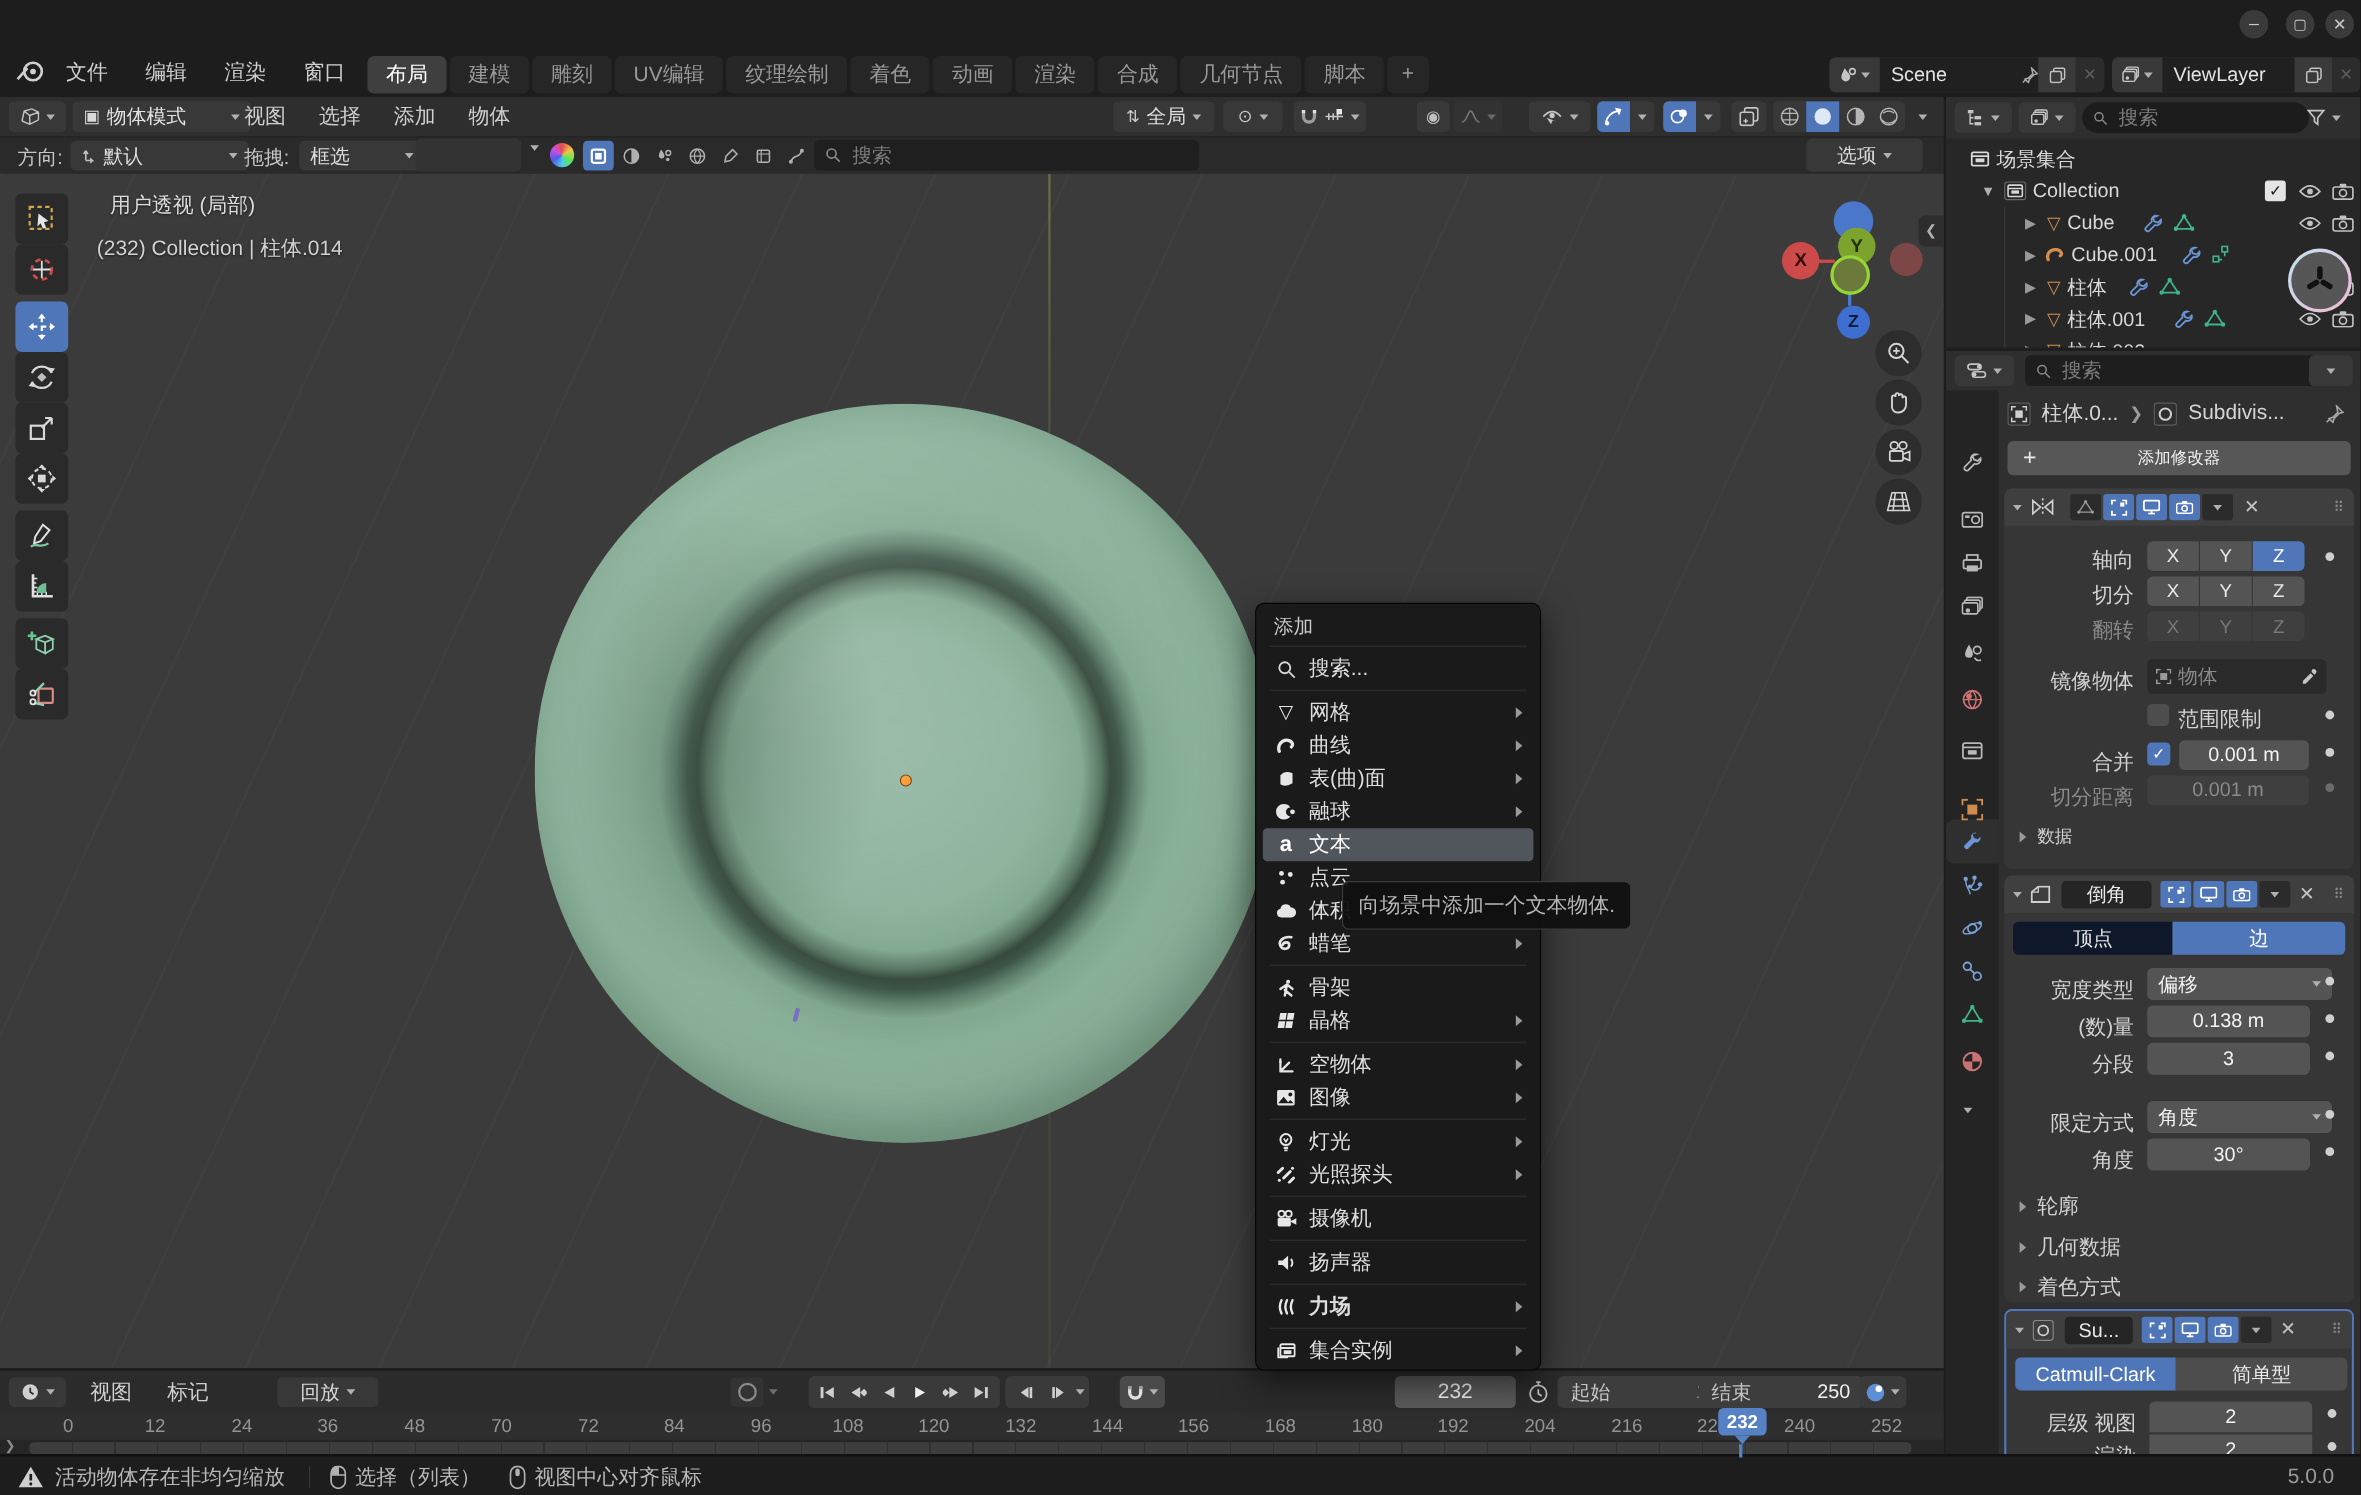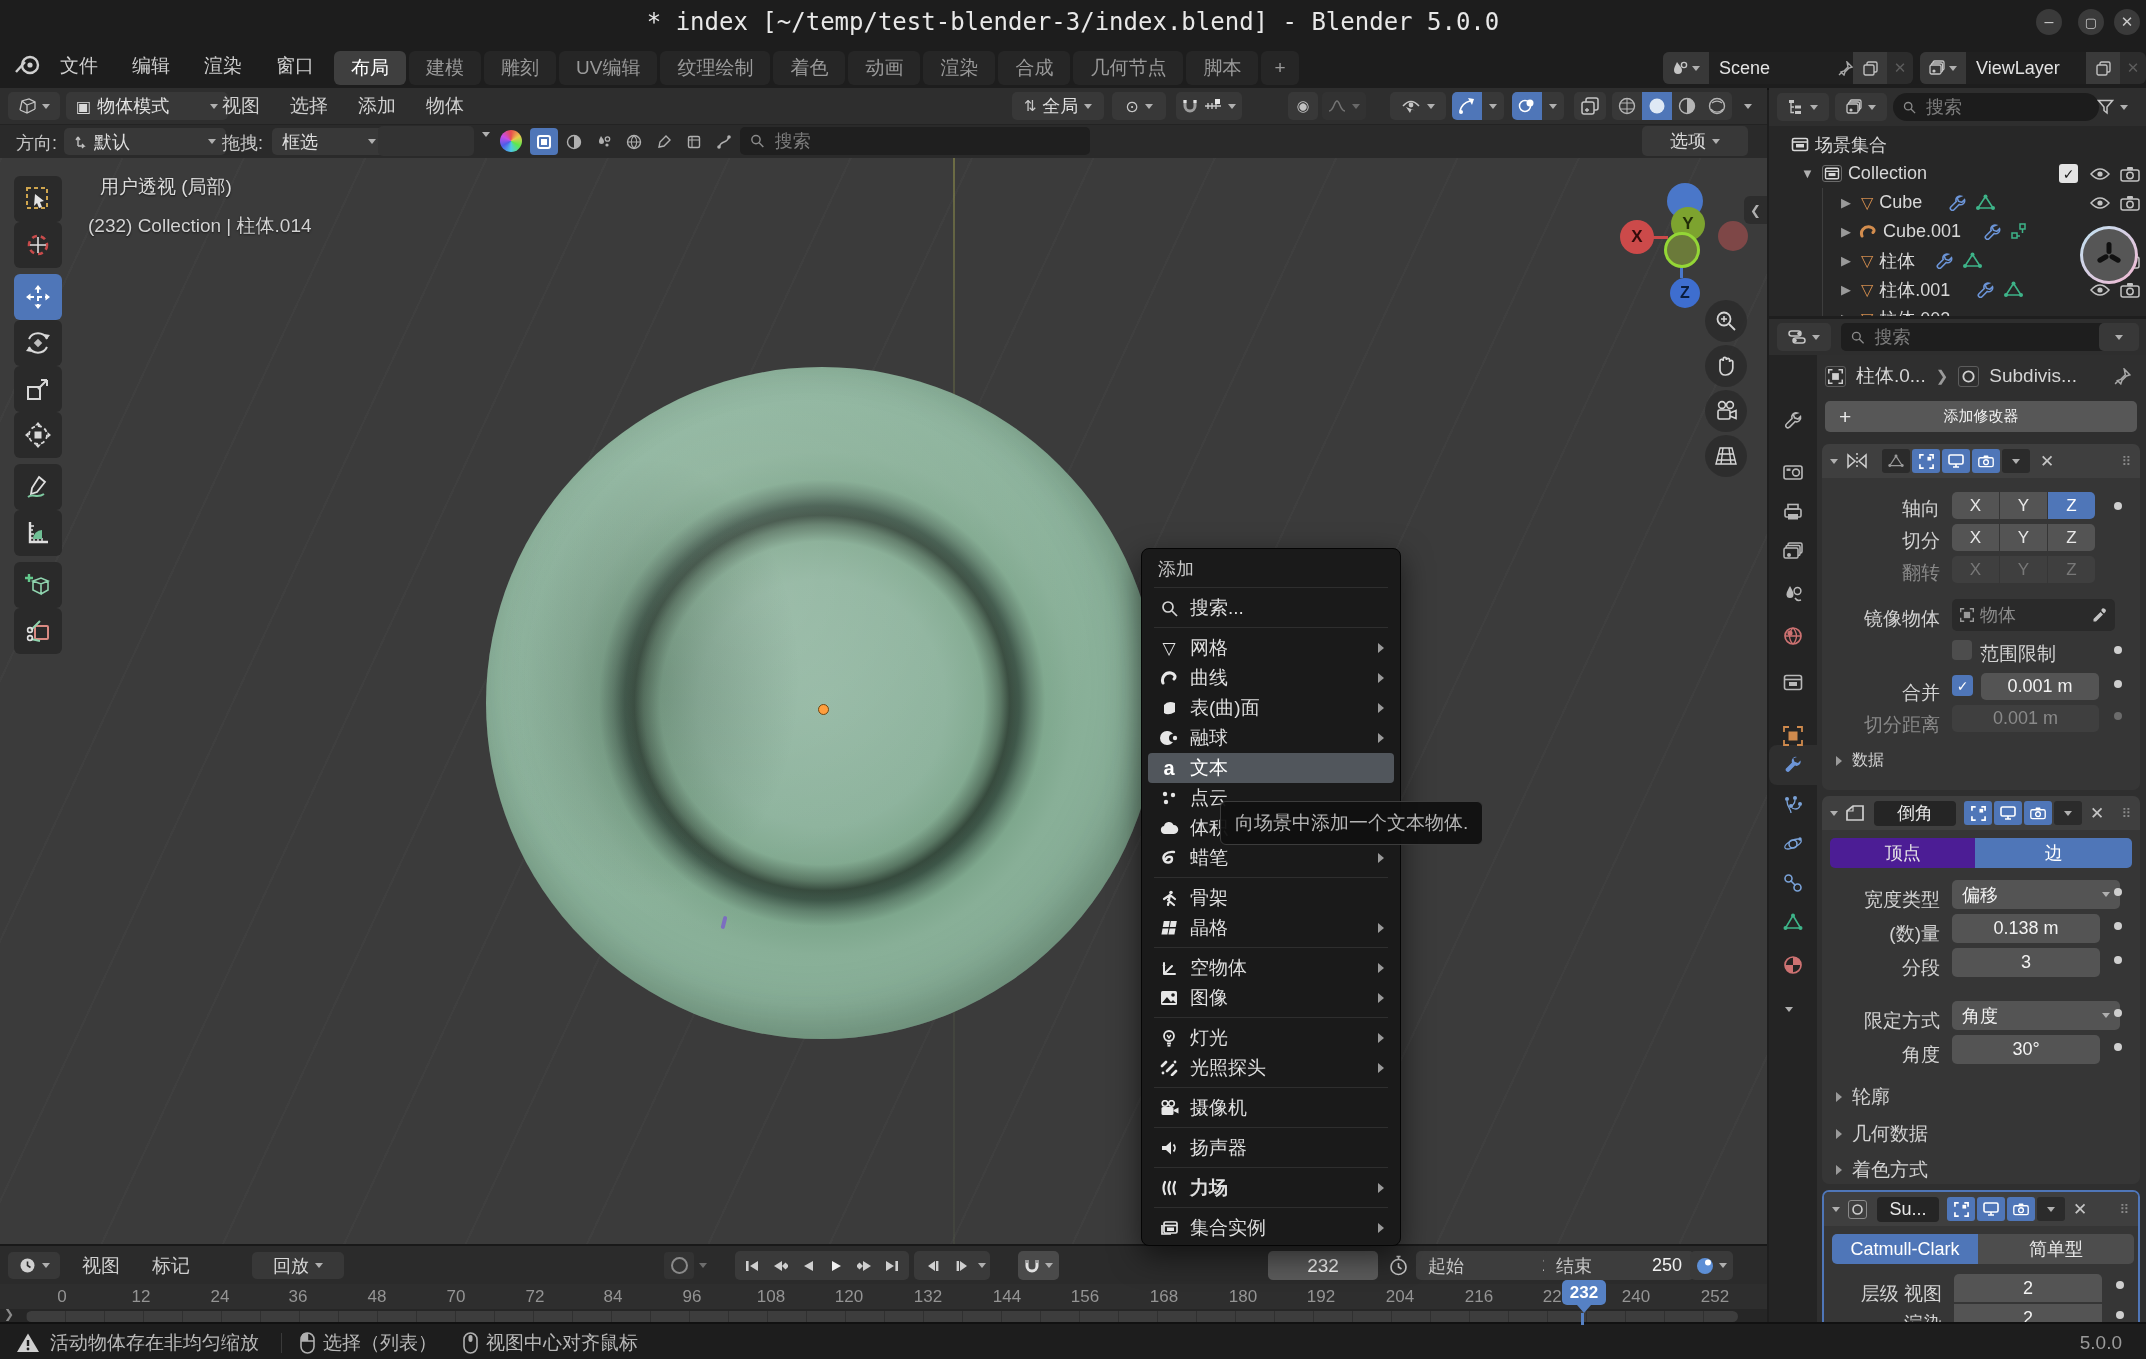--- a/index.html
+++ b/index.html
@@ -42,21 +42,20 @@
   input.search{background:transparent;border:none;outline:none;color:#cfcfcf;font-size:18px;font-family:inherit;width:100%;}
   input.search::placeholder{color:#7d7d7d;}
   svg{display:block;}
 </style>
 </head>
 <body>
 
 <div id="root">
 
   <div class="abs" style="left:0;top:0;width:2146px;height:44px;background:#1d1d1d;"></div>
-  <div class="abs" style="left:0;top:8px;width:2146px;text-align:center;font-family:'DejaVu Sans Mono',monospace;font-size:24px;color:#e8e8e8;">* index [~/temp/test-blender-3/index.blend] - Blender 5.0.0</div>
   <div class="abs" style="left:2036px;top:9px;width:26px;height:26px;border-radius:50%;background:#3a3a3a;color:#c9c9c9;display:flex;align-items:center;justify-content:center;font-size:16px;">–</div>
   <div class="abs" style="left:2078px;top:9px;width:26px;height:26px;border-radius:50%;background:#3a3a3a;color:#c9c9c9;display:flex;align-items:center;justify-content:center;font-size:13px;">▢</div>
   <div class="abs" style="left:2114px;top:9px;width:26px;height:26px;border-radius:50%;background:#3a3a3a;color:#c9c9c9;display:flex;align-items:center;justify-content:center;font-size:15px;">✕</div>
 
   <div class="abs" style="left:0;top:44px;width:2146px;height:44px;background:#1d1d1d;border-bottom:2px solid #131313;"></div>
   <div class="abs" style="left:14px;top:53px;">
     <svg width="28" height="24" viewBox="0 0 28 24">
         <circle cx="16" cy="12" r="8" fill="none" stroke="#cfcfcf" stroke-width="2.4"></circle>
         <circle cx="16" cy="12" r="2.6" fill="#cfcfcf"></circle>
         <path d="M2 19 L11 9" stroke="#cfcfcf" stroke-width="2.4"></path>
@@ -1129,21 +1128,21 @@
               <rect x="7" y="1" width="6" height="3" rx="1" fill="#fff"></rect>
             </svg>
           </span>
         <span class="gr3">
             <span class="cd"></span>
           </span>
         <span style="margin-left:8px;color:#c5c5c5;font-size:17px;">✕</span>
         <span class="dots4" style="margin-left:auto;">⠿</span>
       </div>
       <div class="abs fx" style="left:8px;top:42px;width:302px;height:30px;">
-        <div class="fx" style="width:154px;height:30px;background:#4c1d95;border-radius:5px 0 0 5px;justify-content:center;color:#e8e8e8;font-size:18px;">顶点</div>
+        <div class="fx" style="width:154px;height:30px;background:#0f172a;border-radius:5px 0 0 5px;justify-content:center;color:#e8e8e8;font-size:18px;">顶点</div>
         <div class="fx" style="width:166px;height:30px;background:#4f76b8;border-radius:0 5px 5px 0;justify-content:center;color:#fff;font-size:18px;">边</div>
       </div>
       <span class="lblr" style="left:0;top:91px;width:118px;">宽度类型</span>
       <div class="abs fld" style="left:130px;top:84px;width:148px;height:29px;justify-content:space-between;padding:0 10px;">
         <span>偏移</span>
           <span class="cd"></span>
       </div>
       <span class="dot" style="left:292px;top:92px;"></span>
       <span class="lblr" style="left:0;top:125px;width:118px;">(数)量</span>
       <div class="abs fld" style="left:130px;top:118px;width:148px;height:29px;">0.138 m</div>

